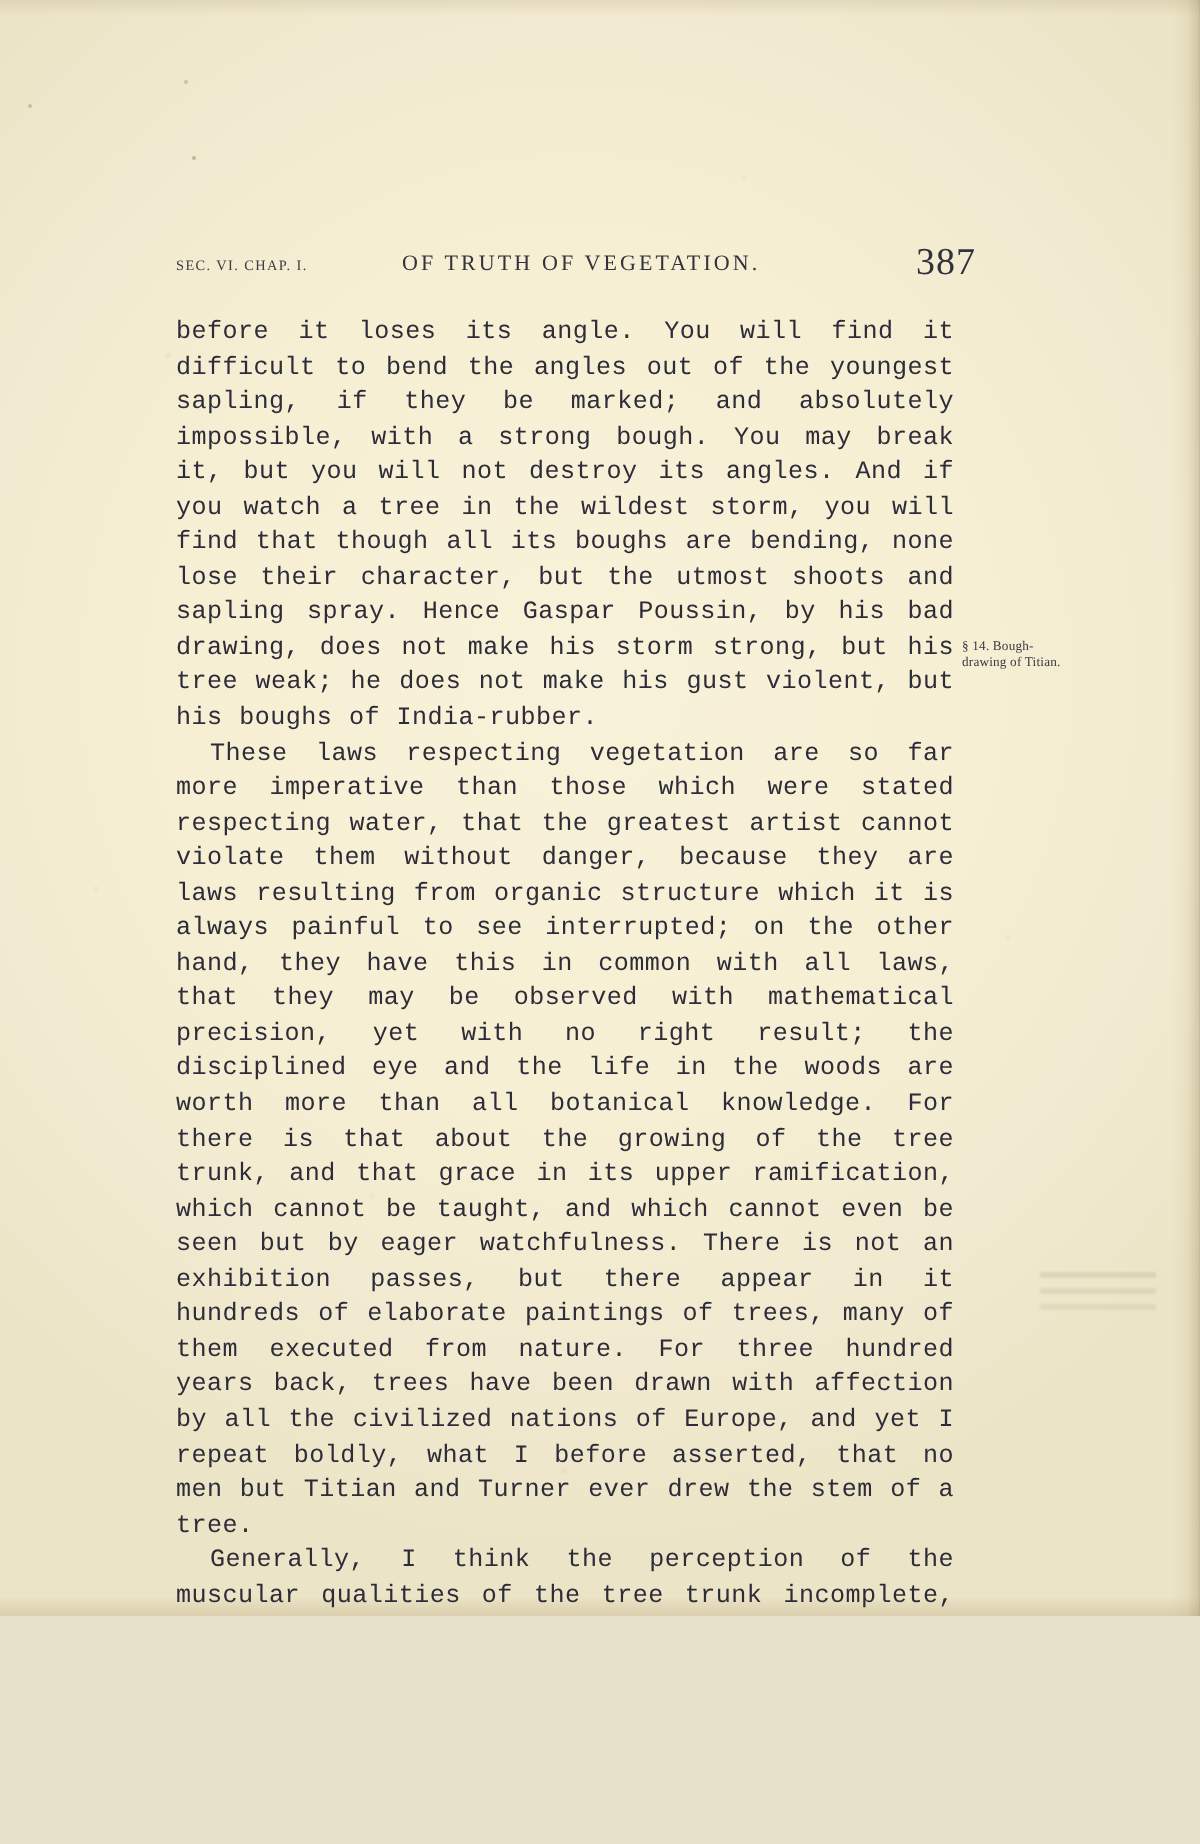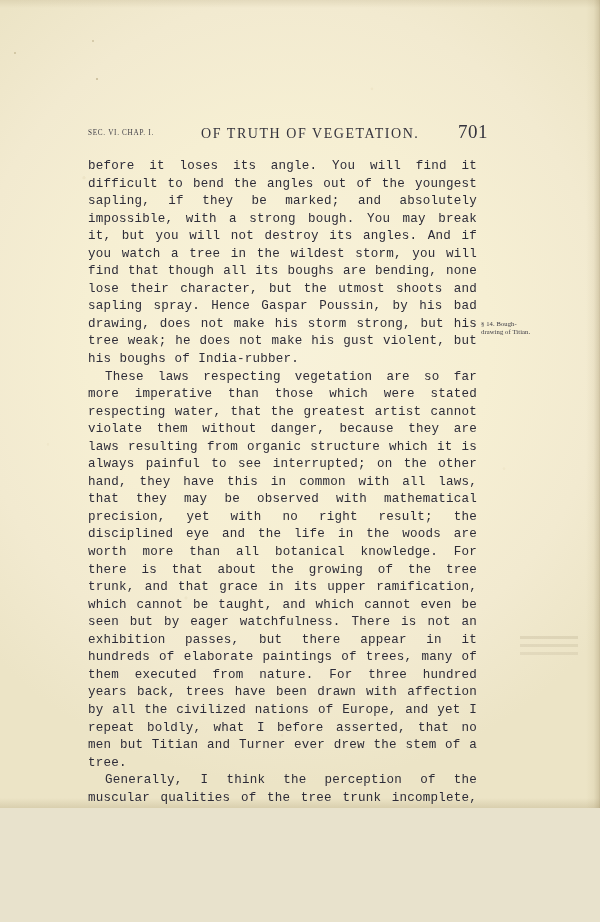--- a/index.html
+++ b/index.html
@@ -95,21 +95,21 @@
     position: absolute; left: 0; top: 3px;
     font-size: 7.2px;
     letter-spacing: .7px;
     font-variant: small-caps;
     text-transform: uppercase;
     color: #3d3c44;
     white-space: nowrap;
   }
   .rh-center {
     position: absolute; left: 113px; top: 0;
-    font-size: 14px;
+    font-size: 11px;
     letter-spacing: 1.55px;
     text-transform: uppercase;
     color: #34333d;
     white-space: nowrap;
     text-align: center;
   }
   .rh-folio {
     position: absolute; left: 370px; top: -5px;
     font-size: 19px;
     color: #33323c;
@@ -161,21 +161,21 @@
   <div class="speck" style="left:86px;  top:908px; width:2.2px; height:2.2px; opacity:.42;"></div>
   <div class="speck" style="left:14px;  top:52px;  width:1.8px; height:1.8px; opacity:.35;"></div>
   <div class="speck" style="left:92px;  top:40px;  width:1.6px; height:1.6px; opacity:.3;"></div>
   <div class="speck" style="left:246px; top:905px; width:1.8px; height:1.8px; opacity:.32;"></div>
 
   <div class="textblock">
 
     <div class="running-head">
       <span class="rh-left">Sec. VI. Chap. I.</span>
       <span class="rh-center">Of Truth of Vegetation.</span>
-      <span class="rh-folio">701</span>
+      <span class="rh-folio">387</span>
     </div>
 
     <div class="body-copy">
       <p class="para">before it loses its angle. You will find it difficult to bend the angles out of the youngest sapling, if they be marked; and absolutely impossible, with a strong bough. You may break it, but you will not destroy its angles. And if you watch a tree in the wildest storm, you will find that though all its boughs are bending, none lose their character, but the utmost shoots and sapling spray. Hence Gaspar Poussin, by his bad drawing, does not make his storm strong, but his tree weak; he does not make his gust violent, but his boughs of India-rubber.</p>
       <p class="para indent">These laws respecting vegetation are so far more imperative than those which were stated respecting water, that the greatest artist cannot violate them without danger, because they are laws resulting from organic structure which it is always painful to see interrupted; on the other hand, they have this in common with all laws, that they may be observed with mathematical precision, yet with no right result; the disciplined eye and the life in the woods are worth more than all botanical knowledge. For there is that about the growing of the tree trunk, and that grace in its upper ramification, which cannot be taught, and which cannot even be seen but by eager watchfulness. There is not an exhibition passes, but there appear in it hundreds of elaborate paintings of trees, many of them executed from nature. For three hundred years back, trees have been drawn with affection by all the civilized nations of Europe, and yet I repeat boldly, what I before asserted, that no men but Titian and Turner ever drew the stem of a tree.</p>
       <p class="para indent">Generally, I think the perception of the muscular qualities of the tree trunk incomplete, except in men who have studied the human figure; and in loose expression of those characters, the painter who can draw the living muscle seldom fails; but the thoroughly peculiar lines belonging to woody fibre can only be learned by patient forest study. And hence in all the trees of the merely historical painters, there is fault of some kind or another; commonly exaggeration of the muscular swellings, or insipidity and want of spring in curvature, or fantasticism and unnaturalness of arrangement, and especially a want of the peculiar characters of bark which express the growth and age of the tree; for bark is no</p>
     </div>
 
   </div>
 

